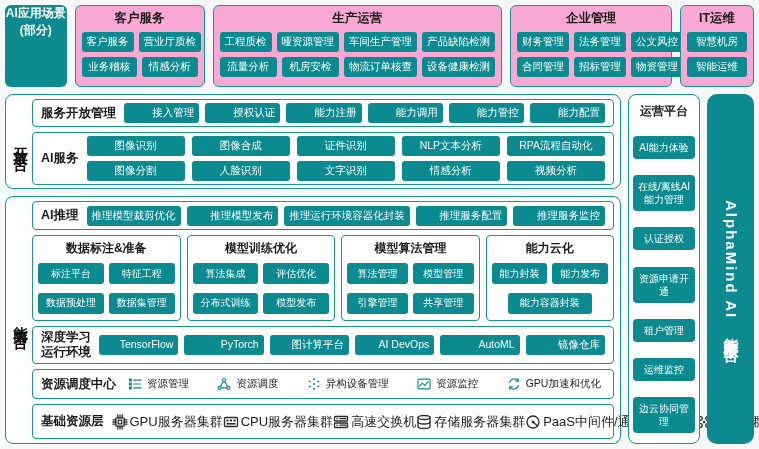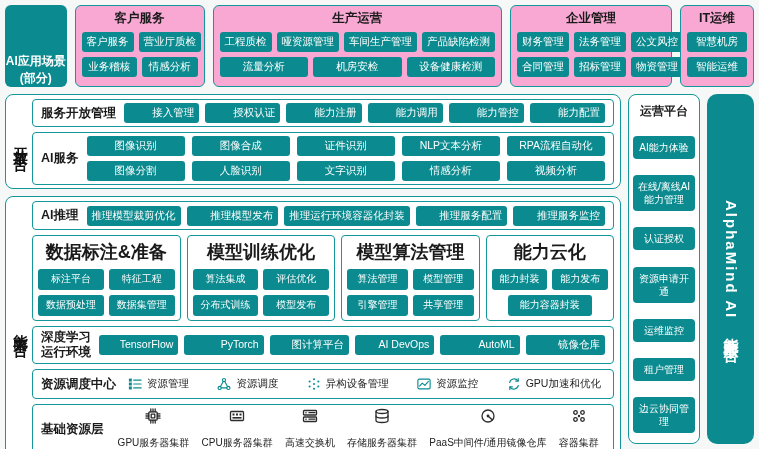--- a/index.html
+++ b/index.html
@@ -3,21 +3,21 @@
 <meta charset="utf-8">
 <style>
   :root{ --teal:#0b8b8f; --teal-border:#13979b; --ink:#1a1a1a; }
   *{ box-sizing:border-box; margin:0; padding:0; }
   body{ width:759px; height:449px; background:#f6f8f8; font-family:"Liberation Sans","DejaVu Sans",sans-serif; color:var(--ink); }
   .page{ width:759px; height:449px; padding:5px; display:flex; flex-direction:column; gap:7px; }
 
   
   .top-strip{ display:flex; gap:8px; height:82px; }
   .scenario-label{ width:72px; background:var(--teal); color:#fff; border-radius:6px;
-    display:flex; flex-direction:column; align-items:center; justify-content:flex-end;
+    display:flex; flex-direction:column; align-items:center; justify-content:flex-start;
     font-weight:bold; font-size:12px; line-height:1.4; text-align:center; }
   .group-box{ background:#f9a8d4; border:1px solid var(--teal-border); border-radius:6px;
     padding:4px 6px 6px; display:flex; flex-direction:column; }
   .g1{ width:130px; } .g2{ flex:1; } .g3{ width:162px; } .g4{ width:84px; }
   .group-title{ text-align:center; font-weight:bold; font-size:12.5px; margin-bottom:2px; }
   .btn-row{ display:flex; gap:5px; flex:1; align-items:center; }
   .chip{ background:var(--teal); color:#fff; font-size:10.5px; border-radius:3px;
     padding:3px 5px; text-align:center; white-space:nowrap; }
   .btn-row .chip{ flex:1; }
 
@@ -38,37 +38,37 @@
   .hbox .title{ font-weight:bold; font-size:12.5px; white-space:nowrap; }
   .chips{ flex:1; display:flex; gap:6px; }
   .chips .chip{ flex:1;text-align:right; }
   .grid5{ flex:1; display:grid; grid-template-columns:repeat(5,1fr); gap:5px 7px; }
   .box-svc{ flex:1; } .box-ai{ flex:1.3; } .box-inf{ height:29px; }
 
   .quad{ display:flex; gap:6px; height:86px; }
   .sub-box{ border:1px solid var(--teal-border); border-radius:4px; padding:4px 5px;
     display:flex; flex-direction:column; gap:4px; }
   .sb1{ flex:1.08; } .sb2{ flex:1.08; } .sb3{ flex:1; } .sb4{ flex:0.92; }
-  .sub-title{ text-align:center; font-weight:bold; font-size:18px; }
+  .sub-title{ text-align:center; font-weight:bold; font-size:12px; }
   .sub-row{ display:flex; gap:5px; flex:1; align-items:center; }
   .sub-row .chip{ flex:1; font-size:10px; padding:3.5px 2px; }
   .sub-row.single .chip{ flex:0 0 72%; margin:0 auto; }
 
   .box-dl{ height:38px; }
   .title2{ font-weight:bold; font-size:12.5px; text-align:center; line-height:1.2; white-space:nowrap; }
 
   .box-sched{ height:30px; }
   .sched-items{ flex:1; display:flex; justify-content:space-between; align-items:center; padding:0 4px; }
   .sched-item{ display:flex; align-items:center; gap:5px; font-size:10.5px; color:#222; }
   .i-teal{ color:var(--teal); }
 
   .box-base{ flex:1; }
   .base-items{ flex:1; display:flex; justify-content:space-around; align-items:center; }
-  .base-item{ display:flex; flex-direction:column; align-items:center; gap:12px;
-    font-size:10px; color:#222; white-space:nowrap; }
+  .base-item{ display:flex; align-items:center; gap:2px;
+    font-size:13px; color:#222; white-space:nowrap; }
   .i-dark{ color:#2b2b2b; }
   svg.ic{ stroke:currentColor; fill:none; stroke-width:1.3; stroke-linecap:round; stroke-linejoin:round; }
 
   
   .ops{ width:72px; background:#fff; border:1.5px solid var(--teal-border); border-radius:8px;
     padding:8px 4px 10px; display:flex; flex-direction:column; justify-content:space-between; }
   .ops-title{ text-align:center; font-weight:bold; font-size:12px; }
   .ops-btn{ background:var(--teal); color:#fff; border-radius:4px; font-size:10px;
     text-align:center; padding:5px 2px; line-height:1.3; }
 
@@ -104,20 +104,21 @@
       <div class="group-title">生产运营</div>
       <div class="btn-row">
         <div class="chip">工程质检</div>
         <div class="chip">哑资源管理</div>
         <div class="chip">车间生产管理</div>
         <div class="chip">产品缺陷检测</div>
       </div>
       <div class="btn-row">
         <div class="chip">流量分析</div>
         <div class="chip">机房安检</div>
+        <div class="chip">物流订单核查</div>
         <div class="chip">设备健康检测</div>
       </div>
     </div>
 
     <div class="group-box g3">
       <div class="group-title">企业管理</div>
       <div class="btn-row">
         <div class="chip">财务管理</div>
         <div class="chip">法务管理</div>
         <div class="chip">公文风控</div>
@@ -382,20 +383,20 @@
         </div>
       </div>
     </div>
 
     <div class="ops">
       <div class="ops-title">运营平台</div>
       <div class="ops-btn">AI能力体验</div>
       <div class="ops-btn">在线/离线AI能力管理</div>
       <div class="ops-btn">认证授权</div>
       <div class="ops-btn">资源申请开通</div>
+      <div class="ops-btn">租户管理</div>
       <div class="ops-btn">运维监控</div>
-      <div class="ops-btn">租户管理</div>
       <div class="ops-btn">边云协同管理</div>
     </div>
 
     <div class="banner">AlphaMind AI 能力开放平台</div>
   </div>
 </div>
 
 </body></html>

